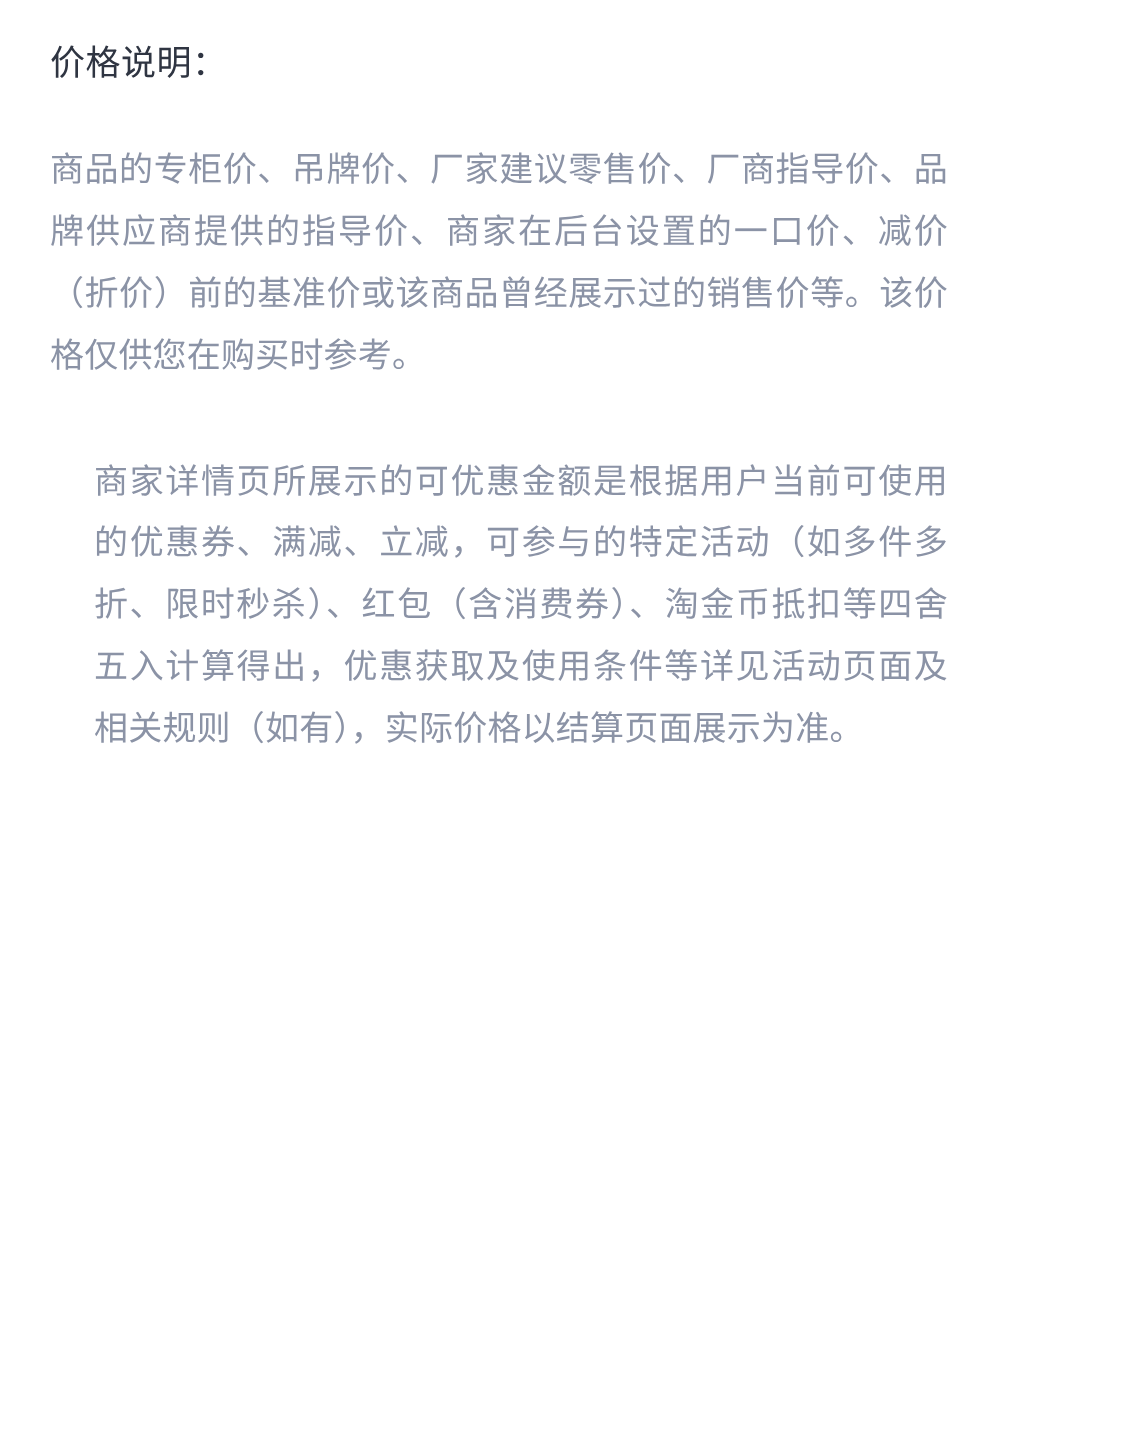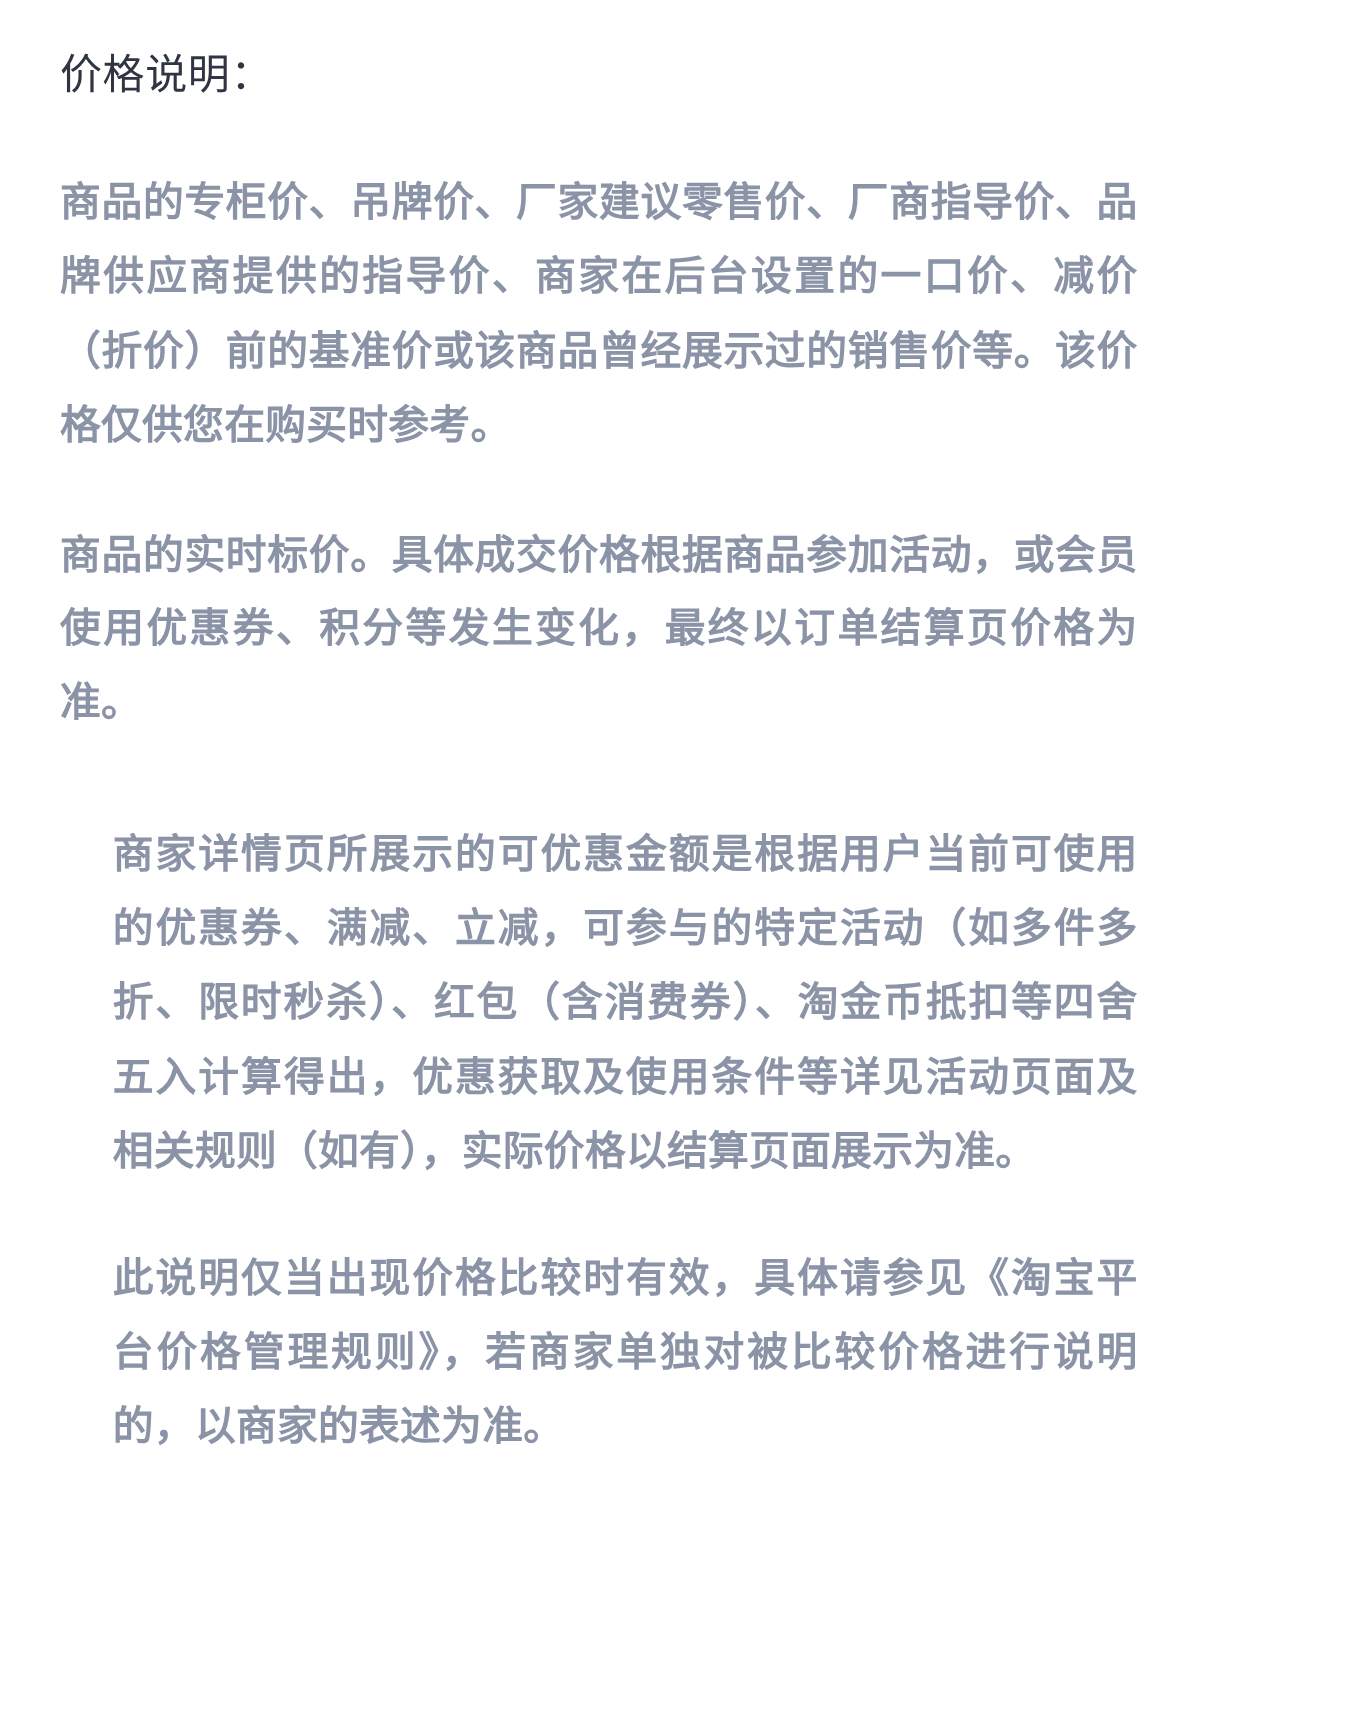--- a/index.html
+++ b/index.html
@@ -36,21 +36,21 @@
     line-height: 1.45;
     color: #2f3542;
     font-weight: 500;
     letter-spacing: 0.5px;
     margin: 0 0 12px 0;
   }
   .section-body {
     font-size: 34px;
     line-height: 1.82;
     color: #8b93a6;
-    font-weight: 700;
+    font-weight: 400;
     letter-spacing: 0.2px;
     margin: 0;
     text-align: justify;
     text-justify: inter-ideograph;
   }
   .para-block {
     margin-bottom: 44px;
     margin-left: 44px;
   }
   .para-block:last-child {
@@ -65,26 +65,22 @@
 
 <div class="page">
 
   <h1 class="doc-title">价格说明：</h1>
 
   <div class="section">
     <p class="section-body">商品的专柜价、吊牌价、厂家建议零售价、厂商指导价、品牌供应商提供的指导价、商家在后台设置的一口价、减价（折价）前的基准价或该商品曾经展示过的销售价等。该价格仅供您在购买时参考。</p>
   </div>
 
   <div class="section">
-    <p class="section-body">商品的实时标价。具体成交价格根据商品参加活动，或会员使用优惠券、积分等发生变化，最终以订单结算页价格为准。</p>
   </div>
 
   <div class="spacer-lg"></div>
 
   <div class="para-block">
     <p class="section-body">商家详情页所展示的可优惠金额是根据用户当前可使用的优惠券、满减、立减，可参与的特定活动（如多件多折、限时秒杀）、红包（含消费券）、淘金币抵扣等四舍五入计算得出，优惠获取及使用条件等详见活动页面及相关规则（如有），实际价格以结算页面展示为准。</p>
   </div>
 
-  <div class="para-block">
-    <p class="section-body">此说明仅当出现价格比较时有效，具体请参见《淘宝平台价格管理规则》，若商家单独对被比较价格进行说明的，以商家的表述为准。</p>
-  </div>
 
 </div>
 
 </body></html>

